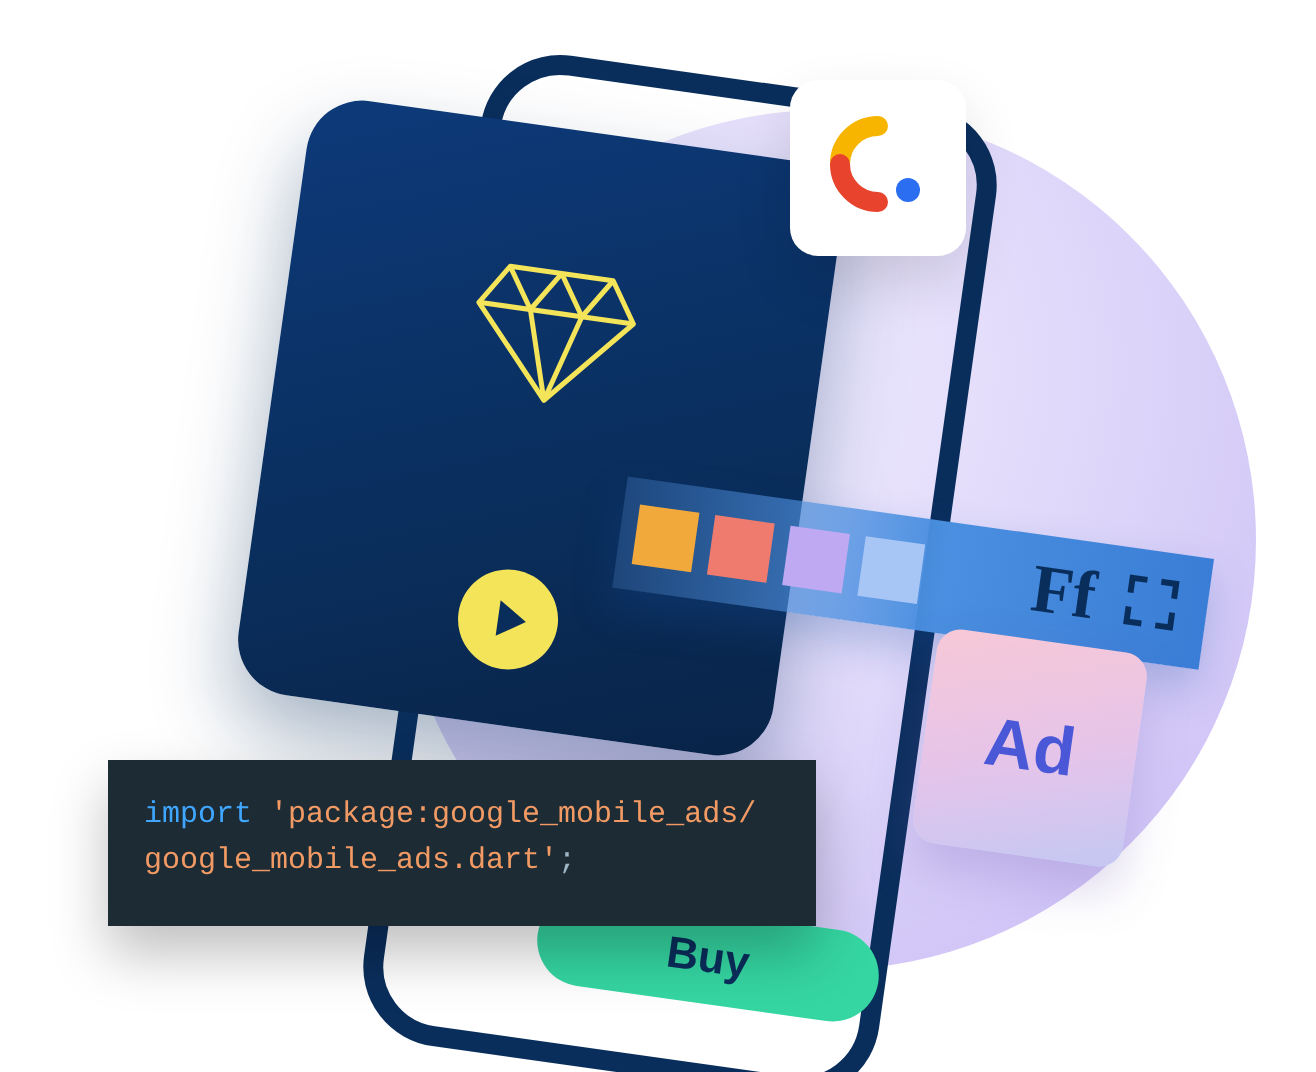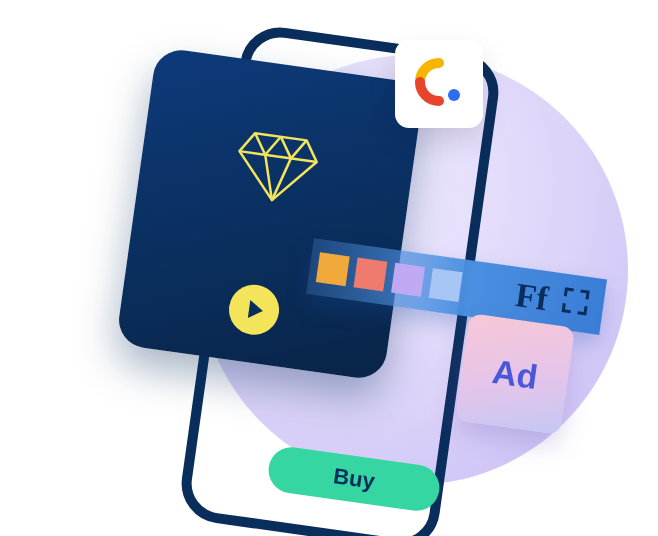--- a/index.html
+++ b/index.html
@@ -230,14 +230,19 @@
   </div>
 
   <div class="ad-tile">
     <span class="ad-label">Ad</span>
   </div>
 
   <div class="buy-button">
     <span>Buy</span>
   </div>
 
+  <div class="code-block">
+    <span class="tok-kw">import</span>
+    <span> </span><span class="tok-str">'package:google_mobile_ads/</span><br>
+    <span class="tok-str">google_mobile_ads.dart'</span><span class="tok-punc">;</span>
+  </div>
 
 </div>
 
 </body></html>

